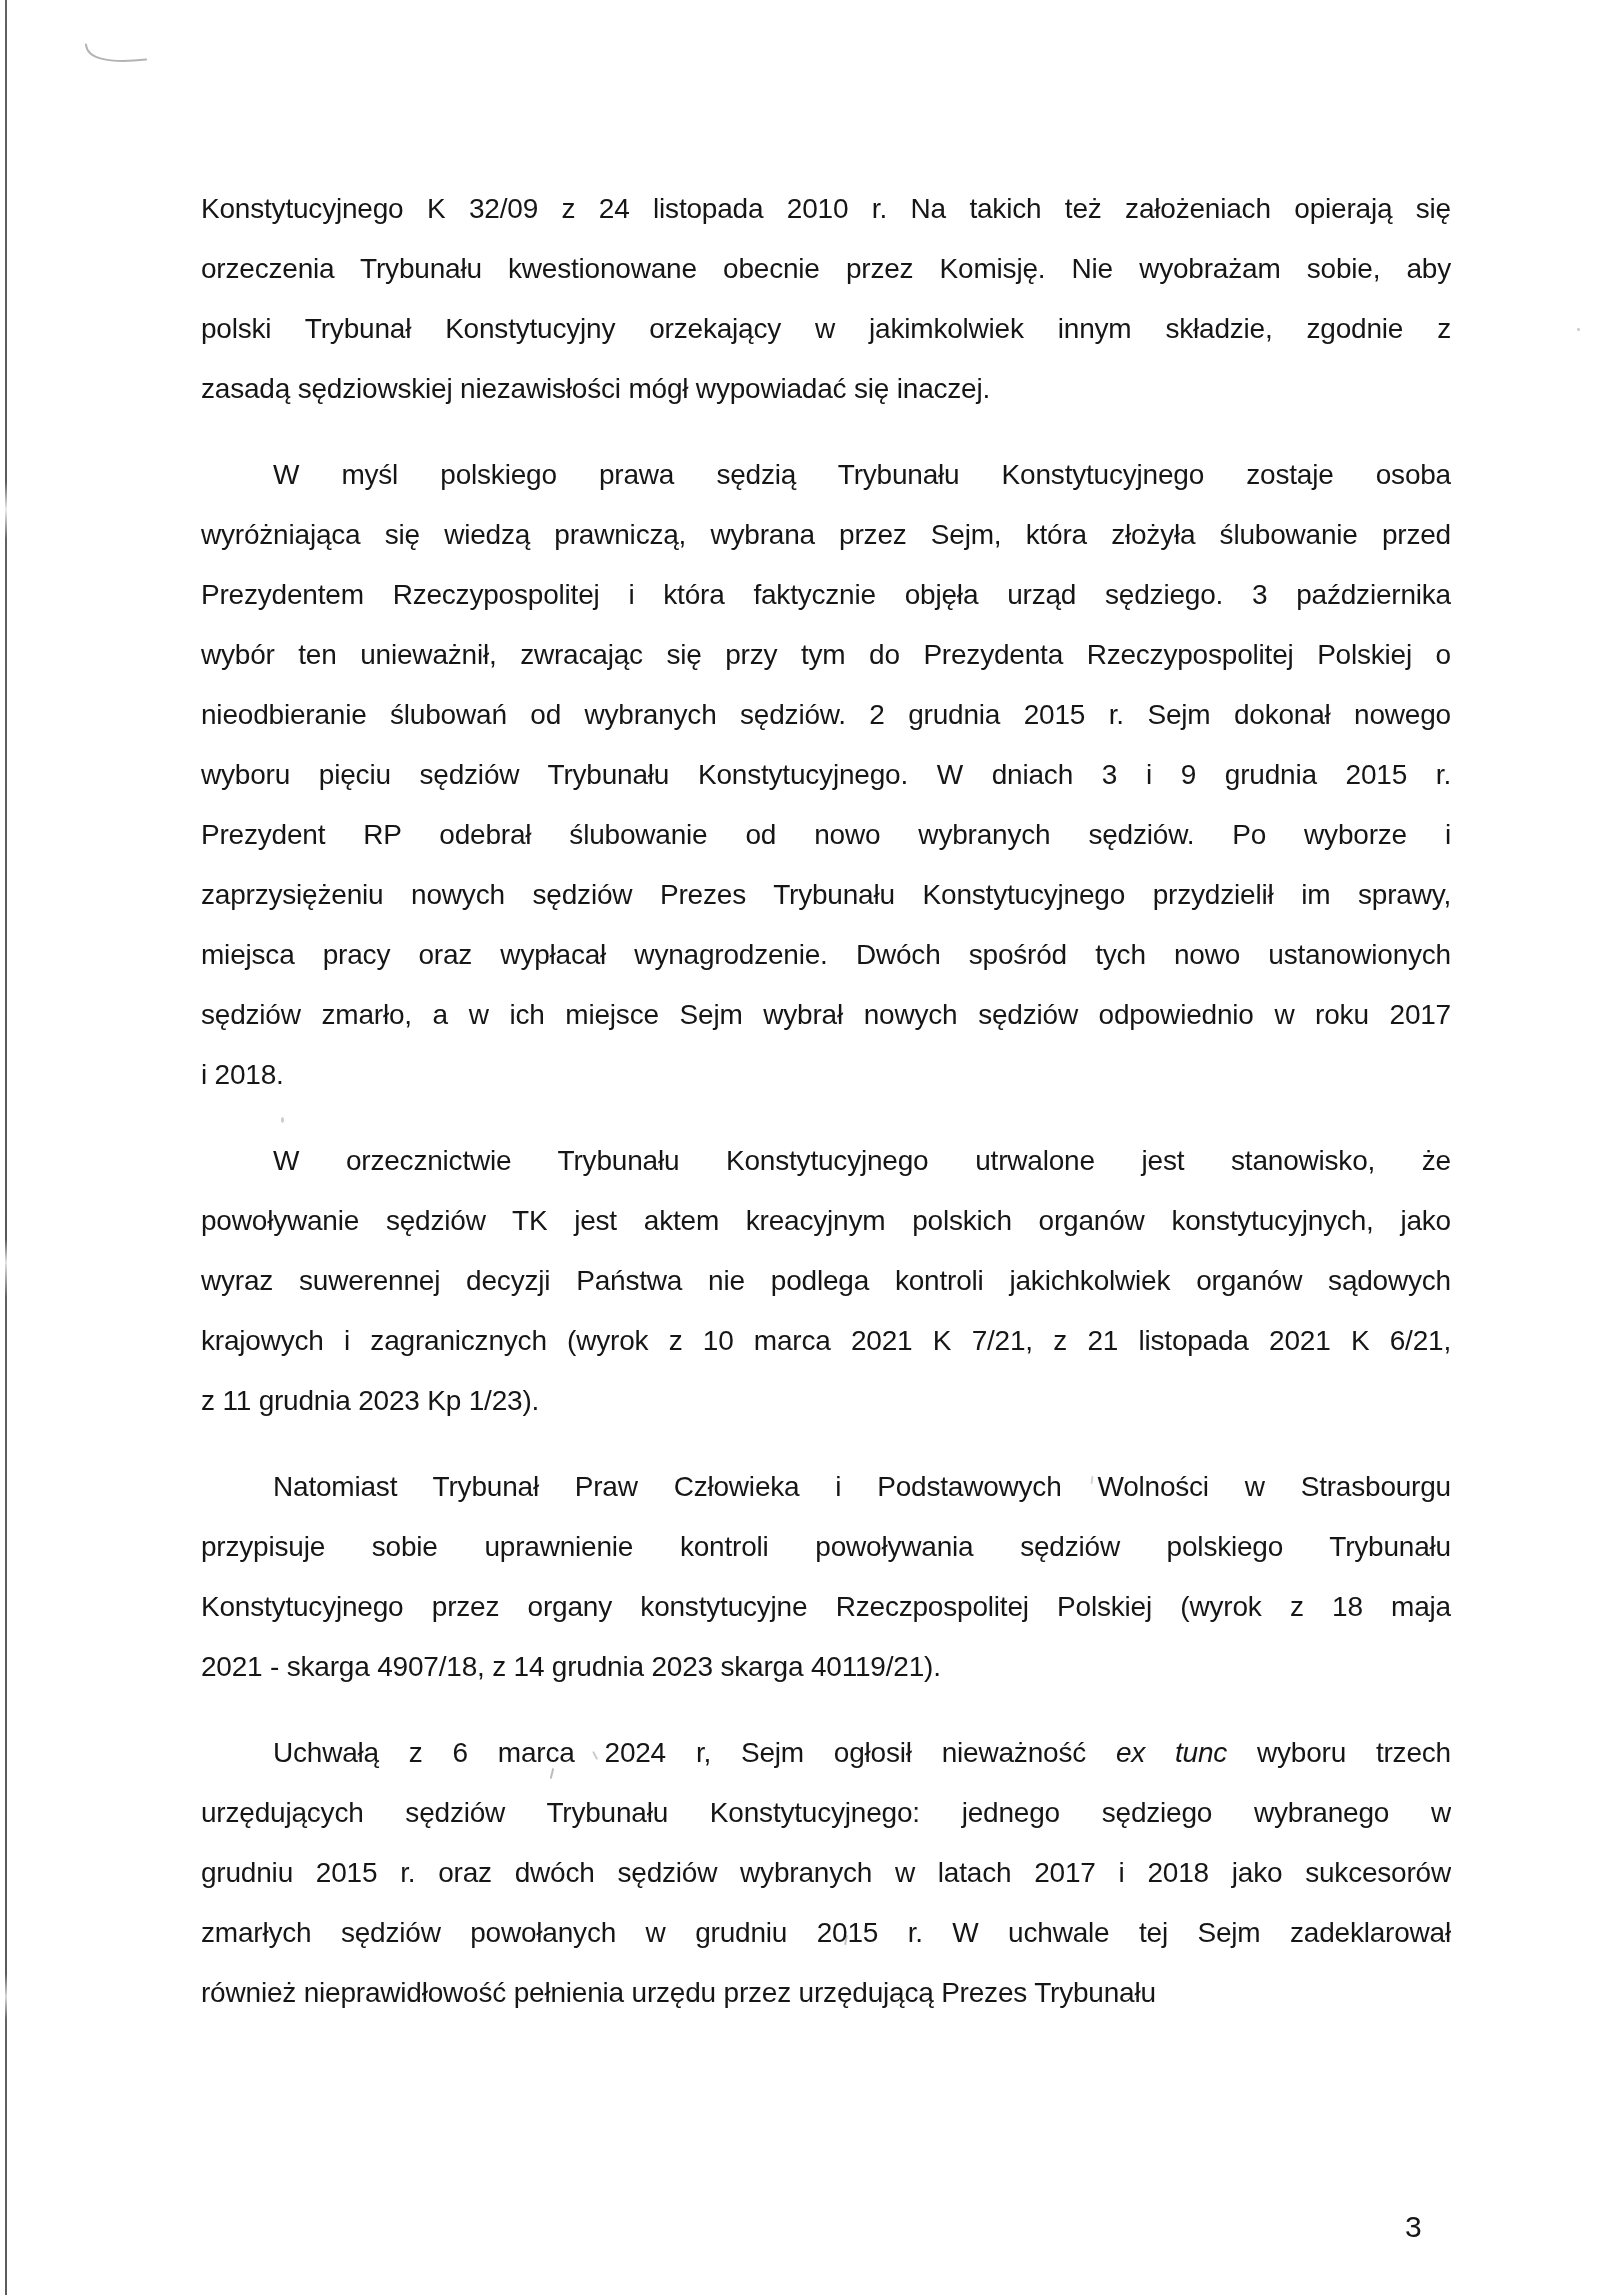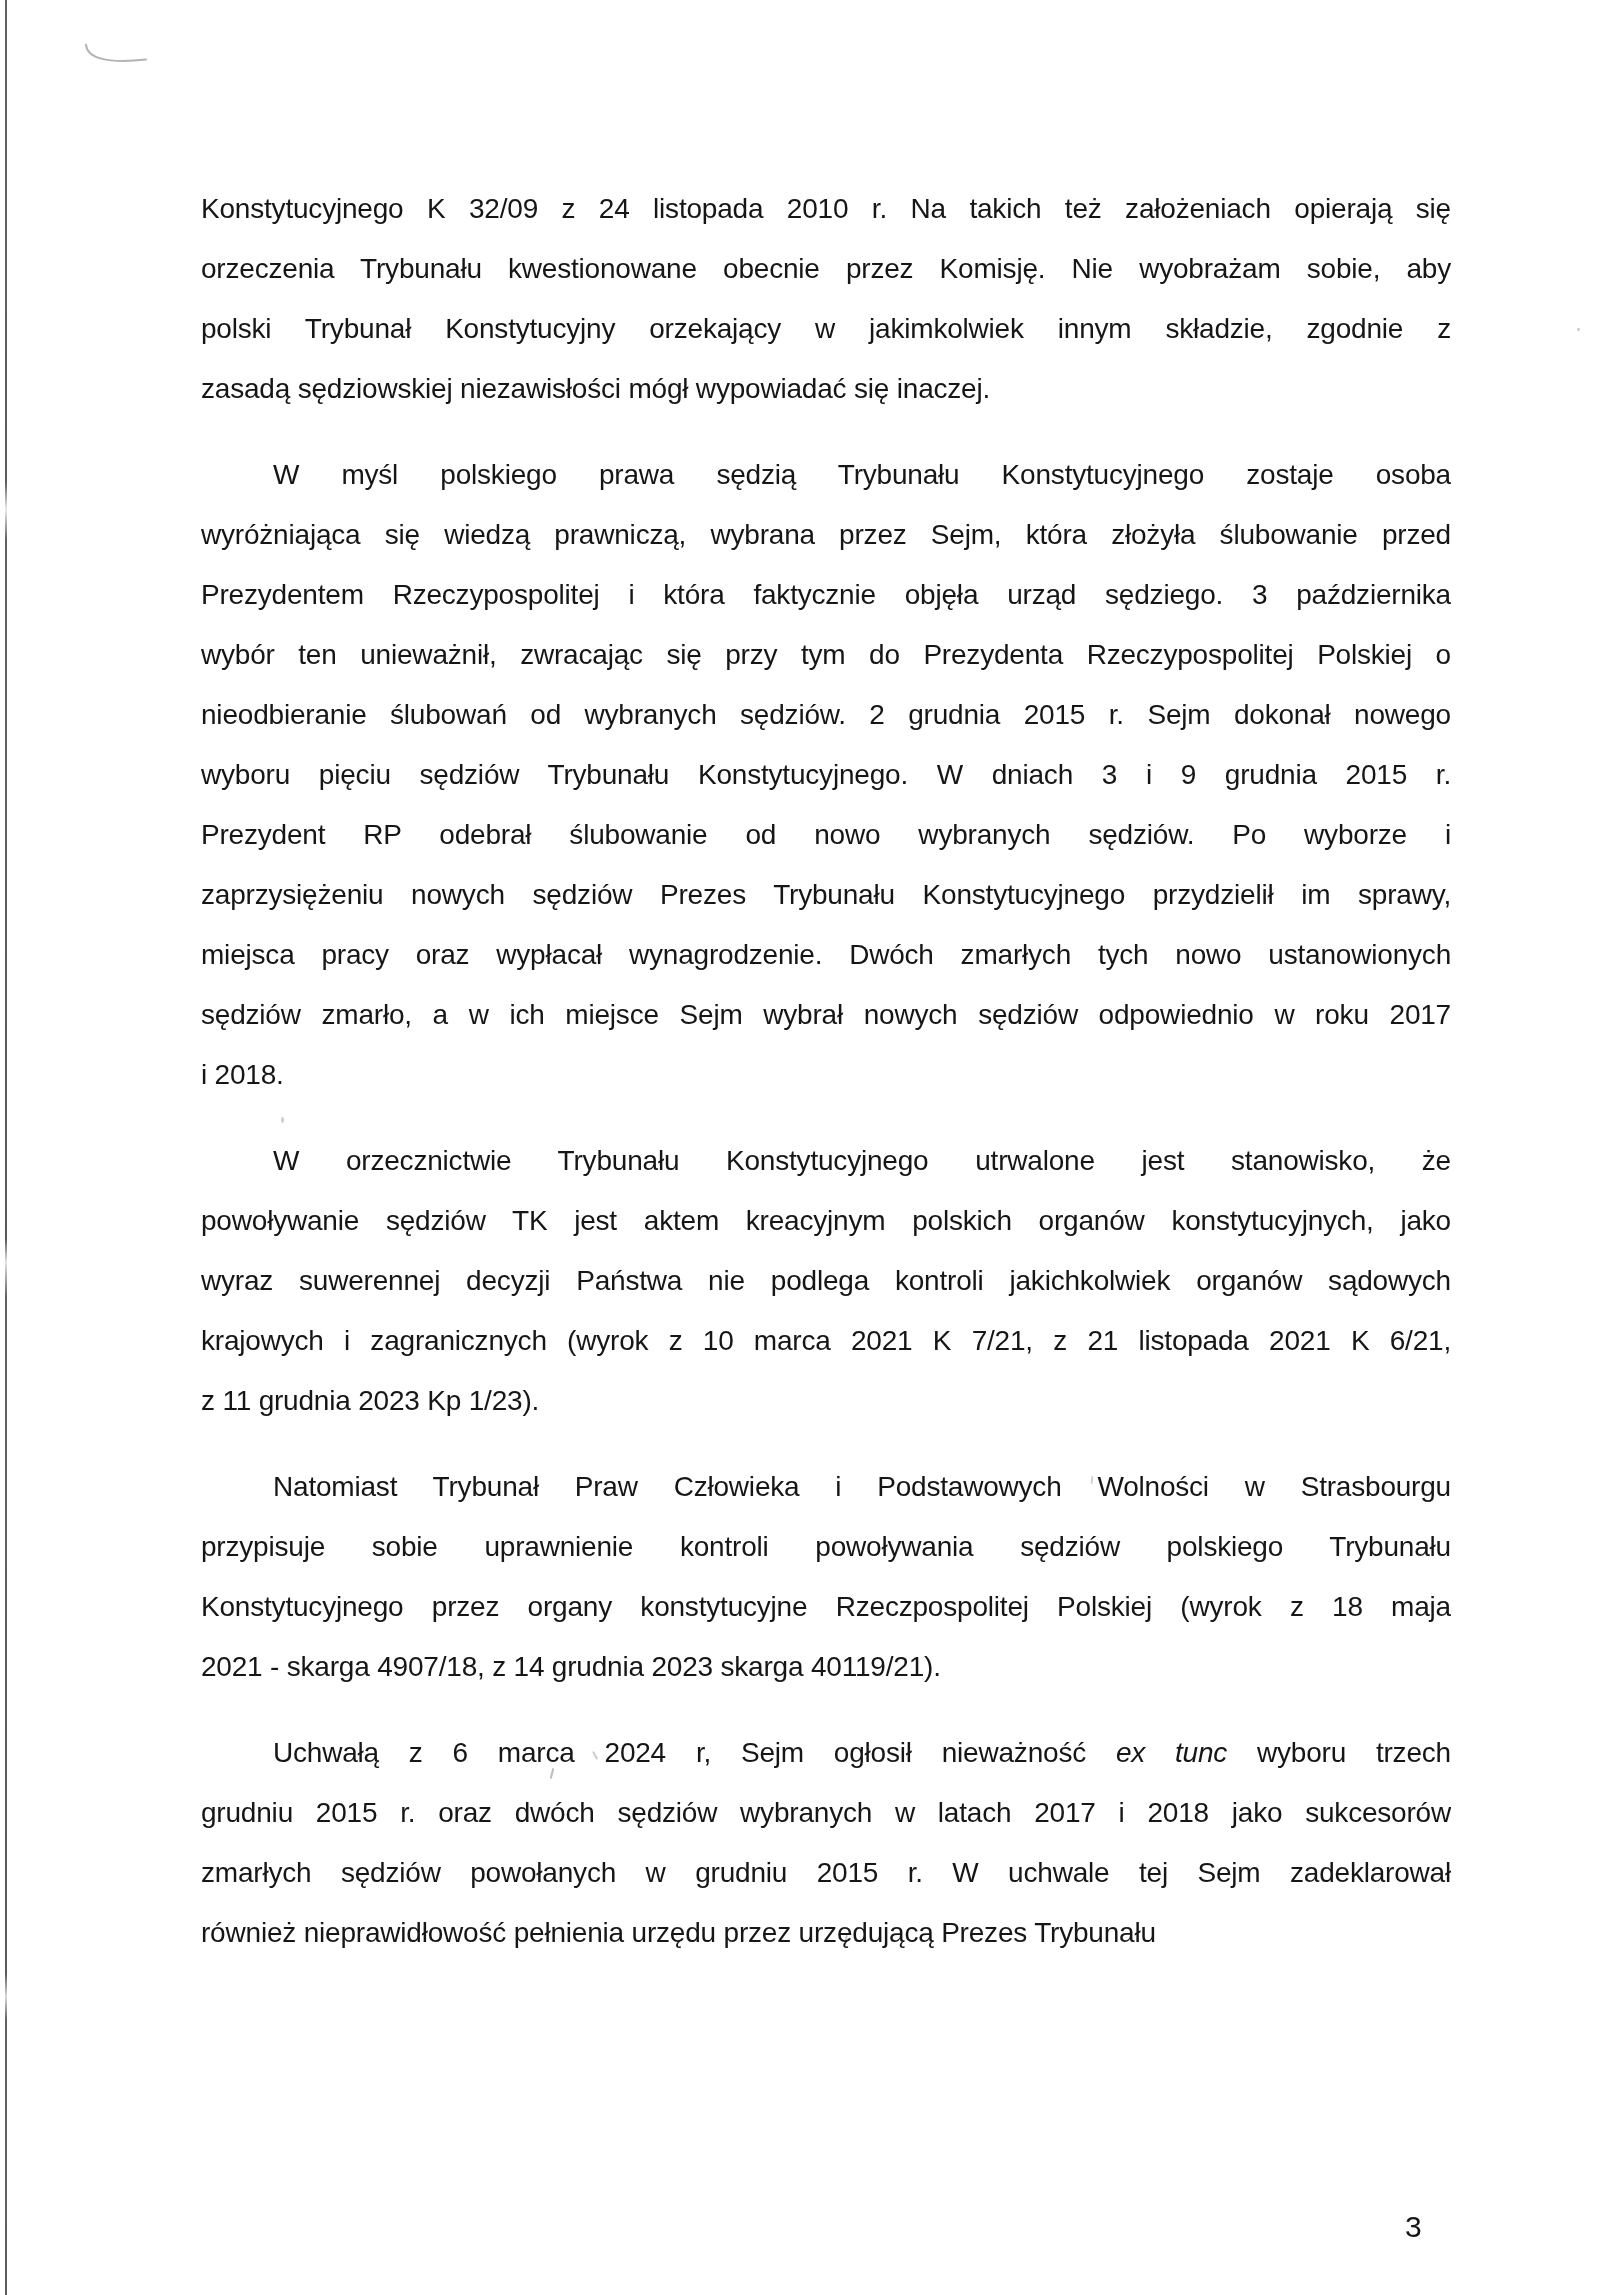--- a/index.html
+++ b/index.html
@@ -94,39 +94,40 @@
       </div>
       <div class="paragraph indent">
         <div class="line"><span>W myśl polskiego prawa sędzią Trybunału Konstytucyjnego zostaje osoba</span></div>
         <div class="line"><span>wyróżniająca się wiedzą prawniczą, wybrana przez Sejm, która złożyła ślubowanie przed</span></div>
         <div class="line"><span>Prezydentem Rzeczypospolitej i która faktycznie objęła urząd sędziego. 3 października</span></div>
         <div class="line"><span>wybór ten unieważnił, zwracając się przy tym do Prezydenta Rzeczypospolitej Polskiej o</span></div>
         <div class="line"><span>nieodbieranie ślubowań od wybranych sędziów. 2 grudnia 2015 r. Sejm dokonał nowego</span></div>
         <div class="line"><span>wyboru pięciu sędziów Trybunału Konstytucyjnego. W dniach 3 i 9 grudnia 2015 r.</span></div>
         <div class="line"><span>Prezydent RP odebrał ślubowanie od nowo wybranych sędziów. Po wyborze i</span></div>
         <div class="line"><span>zaprzysiężeniu nowych sędziów Prezes Trybunału Konstytucyjnego przydzielił im sprawy,</span></div>
-        <div class="line"><span>miejsca pracy oraz wypłacał wynagrodzenie. Dwóch zmarłych tych nowo ustanowionych</span></div>
+        <div class="line"><span>miejsca pracy oraz wypłacał wynagrodzenie. Dwóch spośród tych nowo ustanowionych</span></div>
         <div class="line"><span>sędziów zmarło, a w ich miejsce Sejm wybrał nowych sędziów odpowiednio w roku 2017</span></div>
         <div class="line last"><span>i 2018.</span></div>
       </div>
       <div class="paragraph indent">
         <div class="line"><span>W orzecznictwie Trybunału Konstytucyjnego utrwalone jest stanowisko, że</span></div>
         <div class="line"><span>powoływanie sędziów TK jest aktem kreacyjnym polskich organów konstytucyjnych, jako</span></div>
         <div class="line"><span>wyraz suwerennej decyzji Państwa nie podlega kontroli jakichkolwiek organów sądowych</span></div>
         <div class="line"><span>krajowych i zagranicznych (wyrok z 10 marca 2021 K 7/21, z 21 listopada 2021 K 6/21,</span></div>
         <div class="line last"><span>z 11 grudnia 2023 Kp 1/23).</span></div>
       </div>
       <div class="paragraph indent">
         <div class="line"><span>Natomiast Trybunał Praw Człowieka i Podstawowych Wolności w Strasbourgu</span></div>
         <div class="line"><span>przypisuje sobie uprawnienie kontroli powoływania sędziów polskiego Trybunału</span></div>
         <div class="line"><span>Konstytucyjnego przez organy konstytucyjne Rzeczpospolitej Polskiej (wyrok z 18 maja</span></div>
         <div class="line last"><span>2021 - skarga 4907/18, z 14 grudnia 2023 skarga 40119/21).</span></div>
       </div>
       <div class="paragraph indent">
         <div class="line"><span>Uchwałą z 6 marca 2024 r, Sejm ogłosił nieważność </span><span class="italic">ex tunc</span><span> wyboru trzech</span></div>
+        <div class="line"><span>urzędujących sędziów Trybunału Konstytucyjnego: jednego sędziego wybranego w</span></div>
         <div class="line"><span>grudniu 2015 r. oraz dwóch sędziów wybranych w latach 2017 i 2018 jako sukcesorów</span></div>
         <div class="line"><span>zmarłych sędziów powołanych w grudniu 2015 r. W uchwale tej Sejm zadeklarował</span></div>
         <div class="line last"><span>również nieprawidłowość pełnienia urzędu przez urzędującą Prezes Trybunału</span></div>
       </div>
     </div>
 
   <div class="page-number">3</div>
 
 </div>
 

